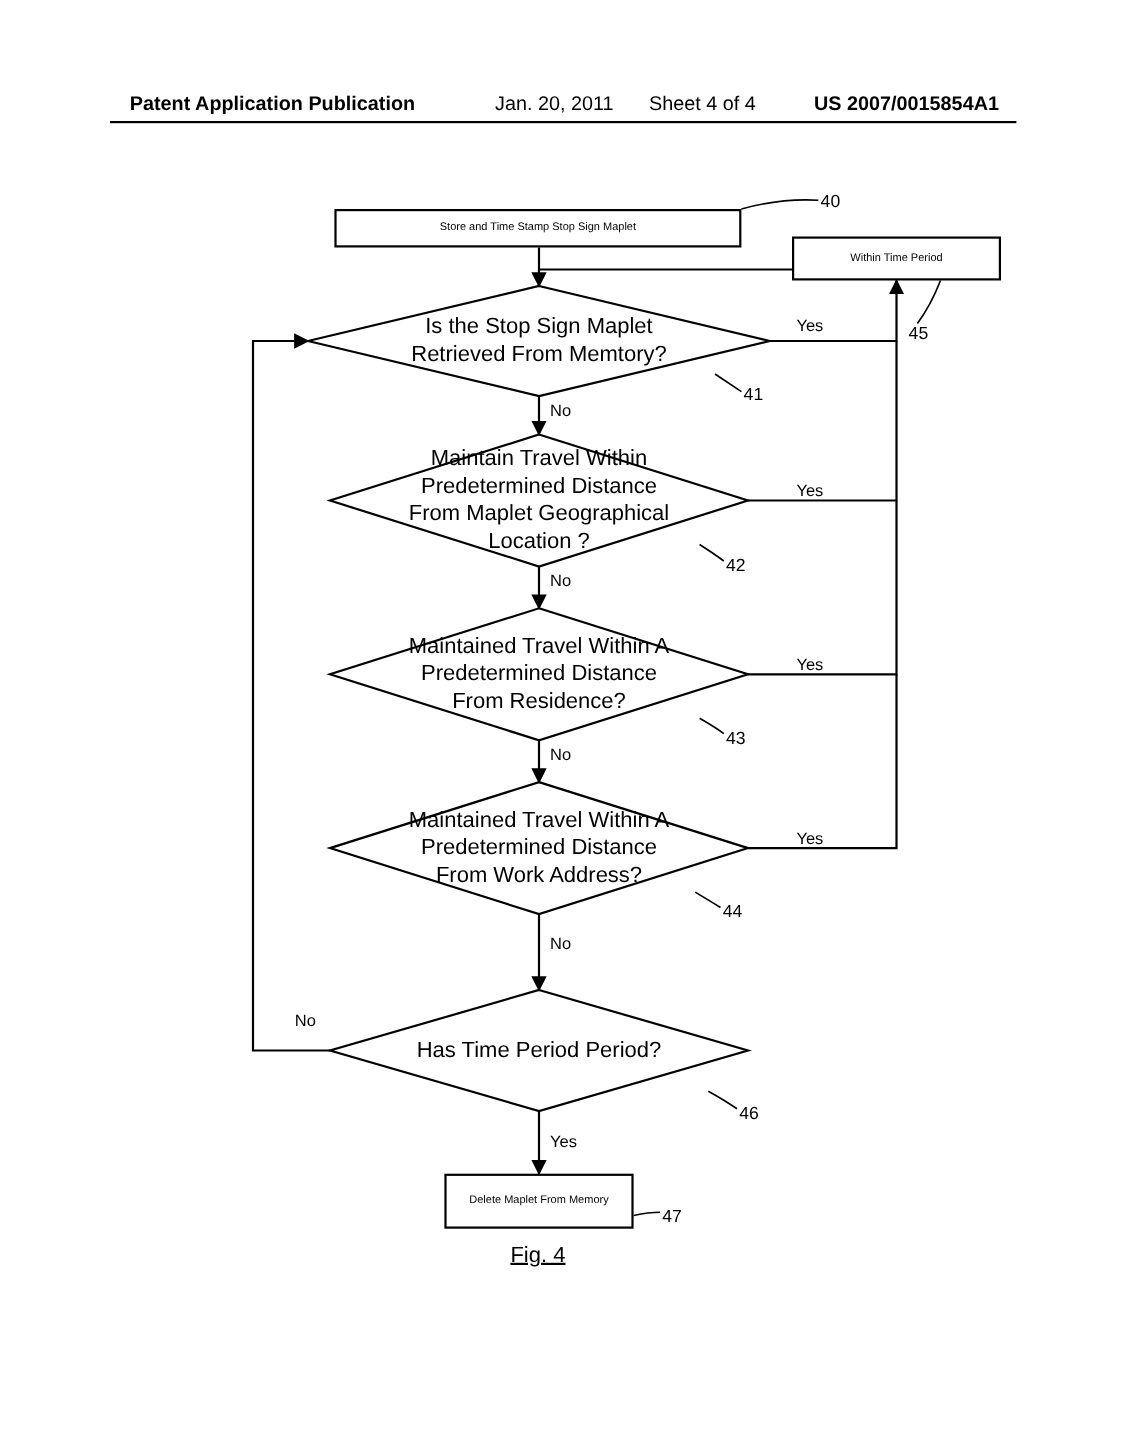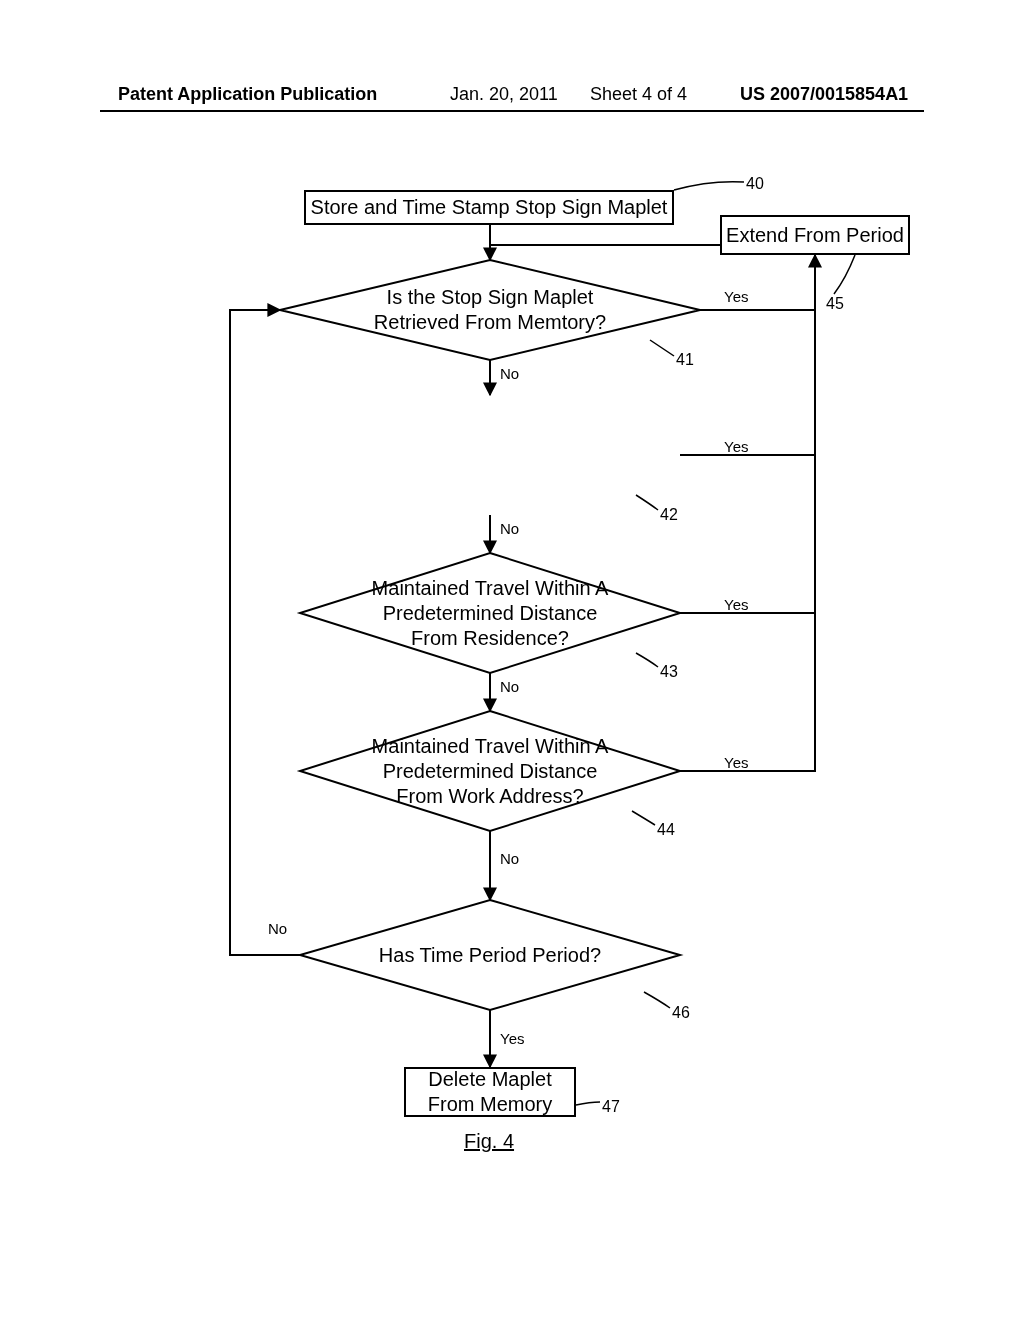--- a/index.html
+++ b/index.html
@@ -49,21 +49,21 @@
     border-top: 2px solid #000;
   }
 
   .box {
     position: absolute;
     border: 2px solid #000;
     display: flex;
     align-items: center;
     justify-content: center;
     text-align: center;
-    font-size: 20px;
+    font-size: 10px;
     background: #fff;
     box-sizing: border-box;
     padding: 4px;
     line-height: 1.25;
   }
   .diamond {
     position: absolute;
     background: #fff;
   }
   .diamond svg {
@@ -114,32 +114,41 @@
     <span class="header-sheet">Sheet 4 of 4</span>
     <span class="header-right">US 2007/0015854A1</span>
   </div>
   <div class="header-line"></div>
 
   <div class="box" style="left:304px; top:190px; width:370px; height:35px;">
     <span>Store and Time Stamp Stop Sign Maplet</span>
   </div>
 
   <div class="box" style="left:720px; top:215px; width:190px; height:40px;">
-    <span>Extend From Period</span>
+    <span>Within Time Period</span>
   </div>
 
   <div class="diamond" style="left:280px; top:260px; width:420px; height:100px;">
     <svg viewBox="0 0 420 100">
       <polygon points="210,0 420,50 210,100 0,50" fill="#fff" stroke="#000" stroke-width="2"></polygon>
     </svg>
     <div class="dlabel">Is
 the Stop Sign Maplet Retrieved From
 Memtory?</div>
   </div>
 
+  <div class="diamond" style="left:300px; top:395px; width:380px; height:120px;">
+    <svg viewBox="0 0 380 120">
+      <polygon points="190,0 380,60 190,120 0,60" fill="#fff" stroke="#000" stroke-width="2"></polygon>
+    </svg>
+    <div class="dlabel">Maintain
+Travel Within Predetermined
+Distance From Maplet Geographical
+Location ?</div>
+  </div>
 
   <div class="diamond" style="left:300px; top:553px; width:380px; height:120px;">
     <svg viewBox="0 0 380 120">
       <polygon points="190,0 380,60 190,120 0,60" fill="#fff" stroke="#000" stroke-width="2"></polygon>
     </svg>
     <div class="dlabel">Maintained
 Travel Within A
 Predetermined Distance From
 Residence?</div>
   </div>

